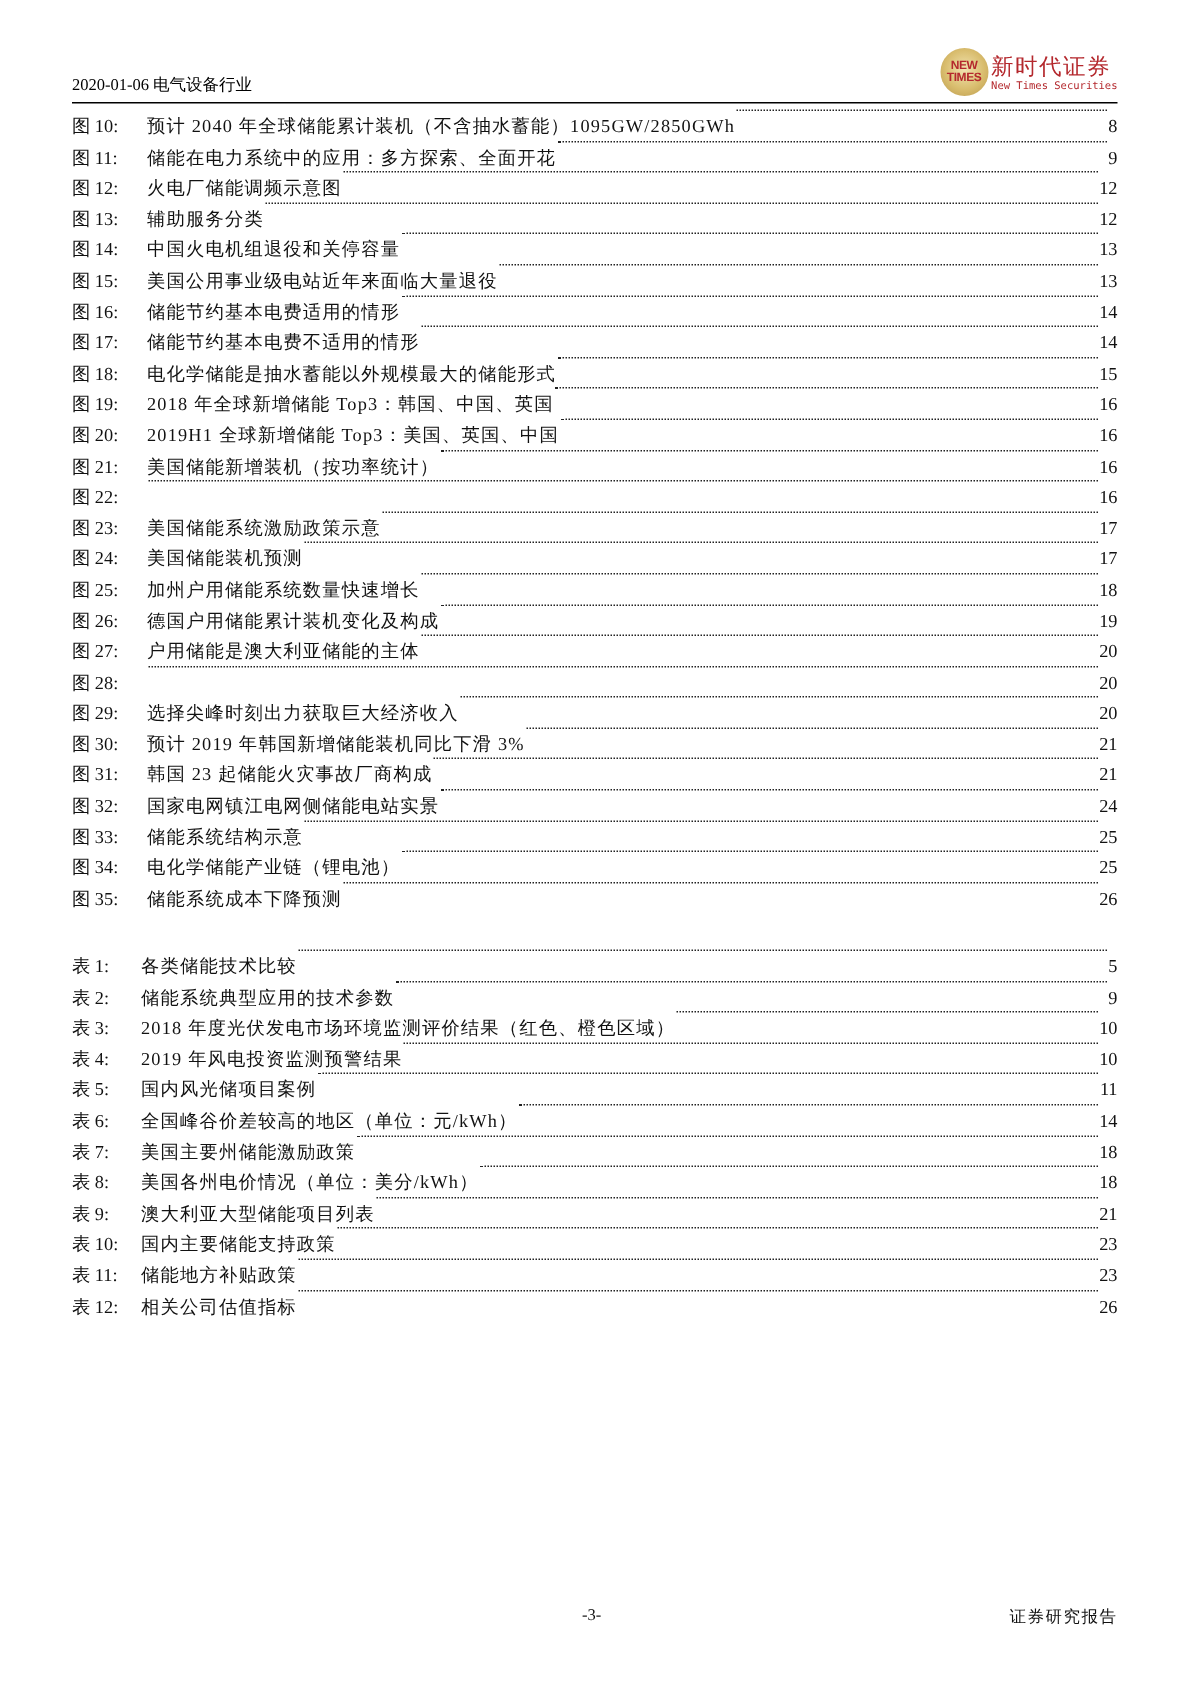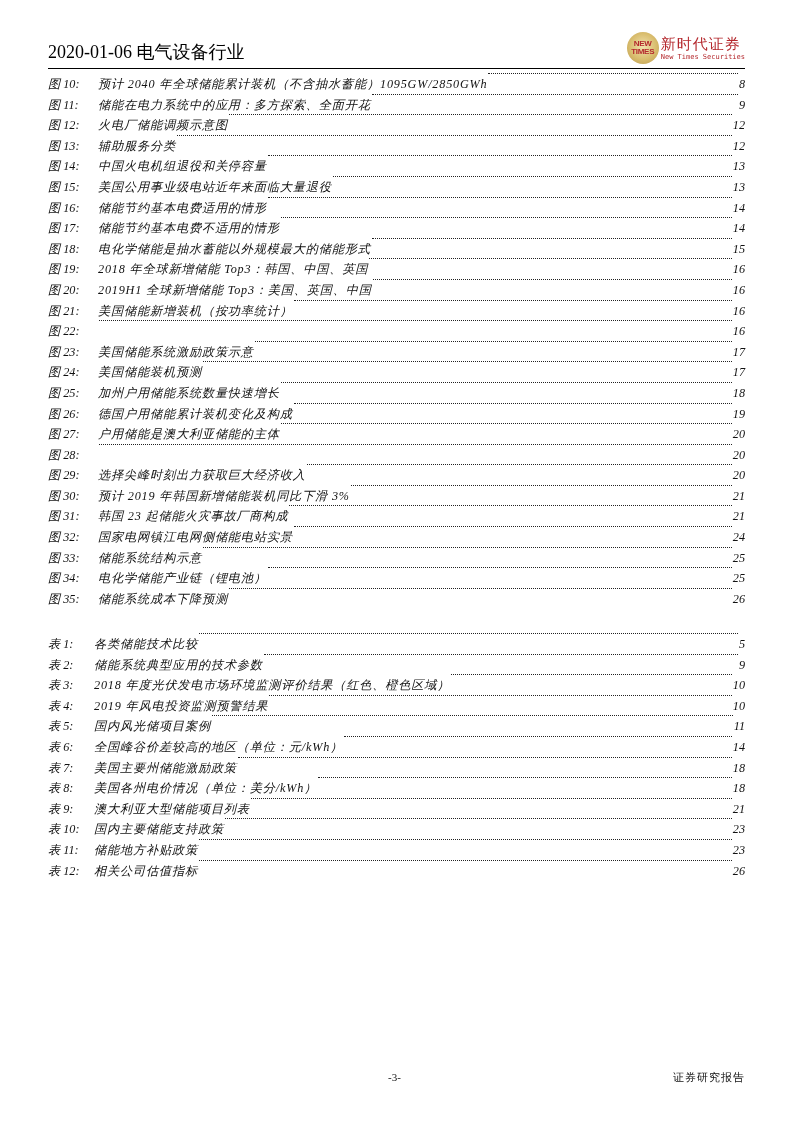--- a/index.html
+++ b/index.html
@@ -7,21 +7,21 @@
       width: 793px; height: 1122px; position: relative; overflow: hidden;
       font-family: "Liberation Serif", "DejaVu Serif", serif;
       color: #111;
     }
     .header {
       position: absolute; left: 48px; top: 30px; width: 697px; height: 38px;
       border-bottom: 1.5px solid #000;
     }
     .header-left {
       position: absolute; left: 0; bottom: 4px;
-      font-size: 18px; color: #000;
+      font-size: 11px; color: #000;
     }
     .logo {
       position: absolute; right: 0; top: 0; height: 36px;
       display: flex; align-items: center;
     }
     .logo-badge {
       width: 32px; height: 32px; border-radius: 50%;
       background: radial-gradient(circle at 50% 45%, #f1e3b0 0%, #d9bd6e 55%, #b8974a 100%);
       position: relative; margin-right: 2px; margin-left: 32px;
     }
@@ -41,21 +41,21 @@
       font-size: 7px; color: #b4282d; line-height: 9px;
       font-family: "DejaVu Sans Mono", monospace;
     }
     .toc {
       position: absolute; left: 48px; width: 697px;
     }
     .toc-figures { top: 74px; }
     .toc-tables { top: 634px; }
     .toc-row {
       display: flex; align-items: flex-end; height: 20.6px;
-      font-size: 12.2px; line-height: 20.6px; white-space: nowrap; font-style: italic;
+      font-size: 12.2px; line-height: 20.6px; white-space: nowrap;
     }
     .toc-label { width: 50px; flex: none; }
     .toc-tables .toc-label { width: 46px; }
     .toc-title { flex: none; letter-spacing: 0.8px; }
     .toc-dots {
       flex: 1 1 auto; overflow: hidden; margin: 0 1px;
       border-bottom: 1px dotted #222; height: 0; align-self: baseline;
       transform: translateY(-1px);
     }
     .toc-page { flex: none; text-align: right; }

